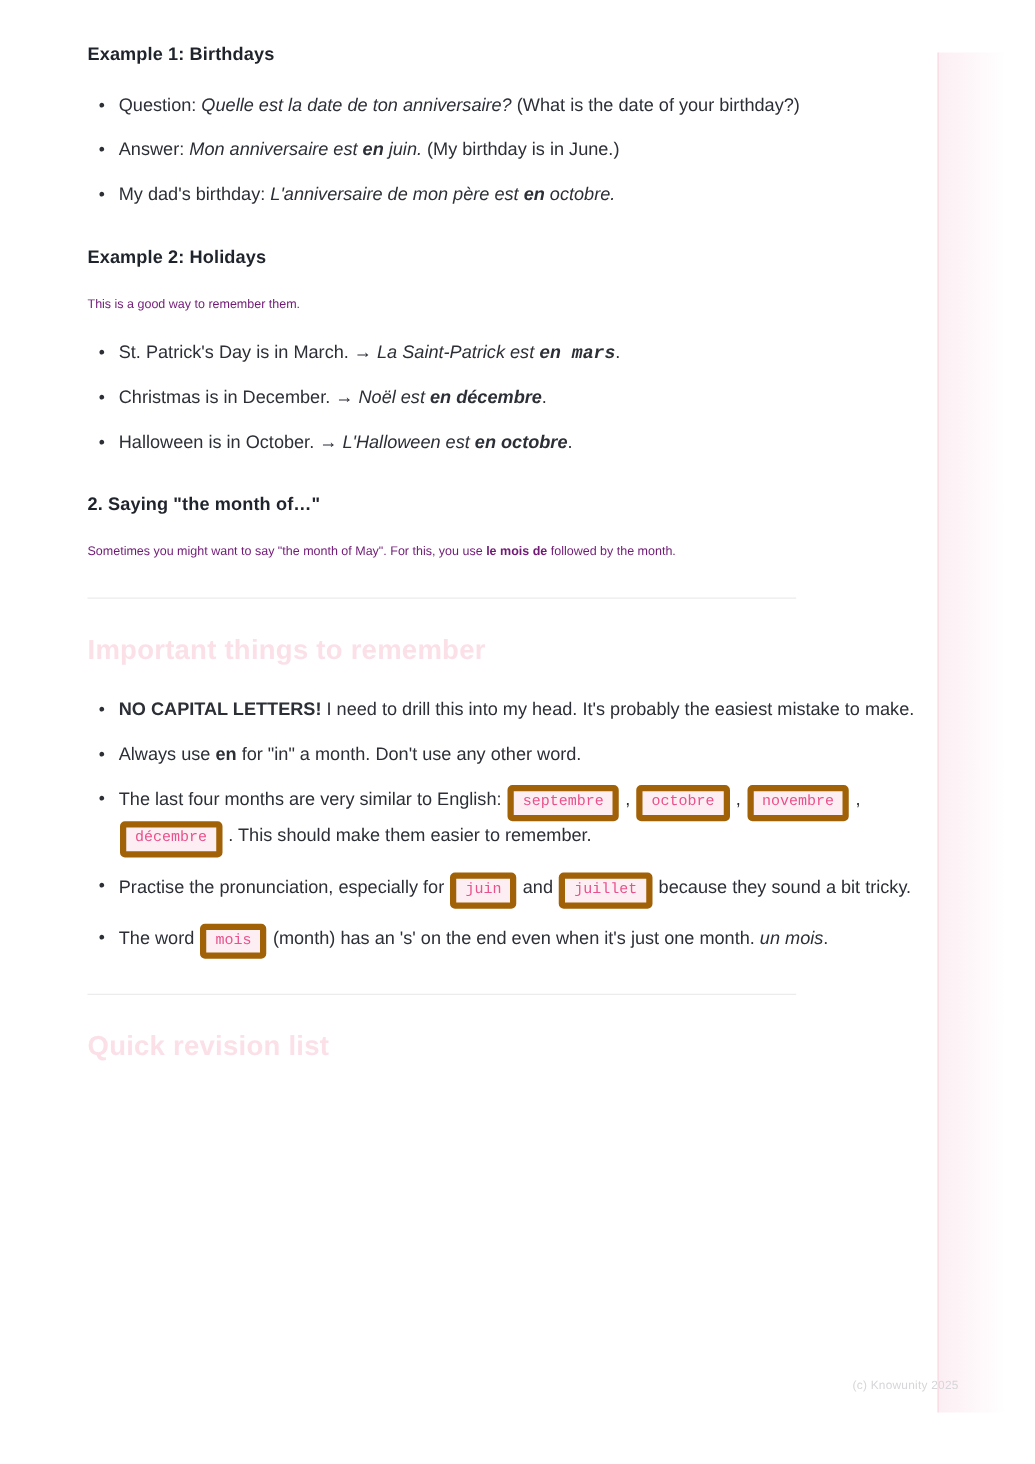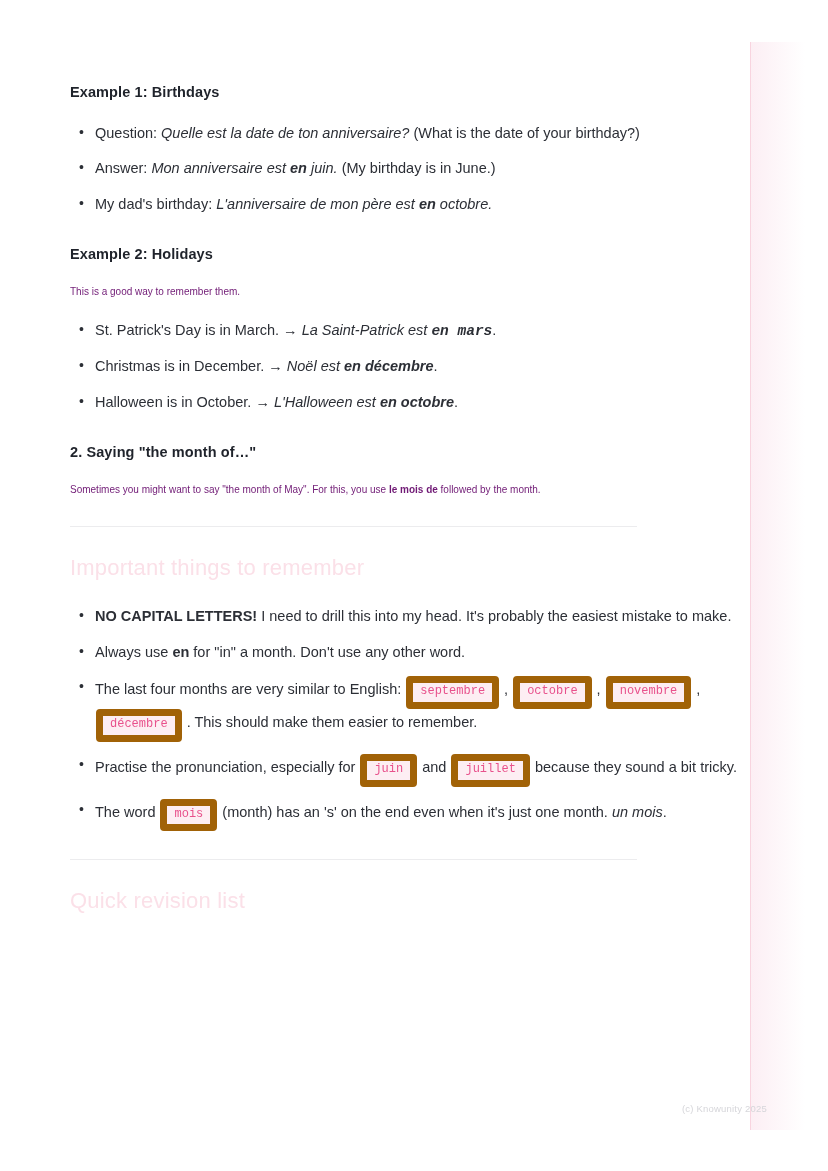--- a/index.html
+++ b/index.html
@@ -34,21 +34,20 @@
     width: 77px;
     height: 1088px;
     background: linear-gradient(to right, rgba(250,225,235,.55), rgba(255,255,255,0) 70%);
   }
 
   #page {
     position: absolute;
     left: 0; top: 0;
     width: 828px;
     padding: 36px 70px 0 70px;
-    margin-top: 48px;
   }
 
   .sec-head {
     font-size: 14.5px;
     font-weight: bold;
     color: #1f232b;
     margin: 0 0 22px 0;
     letter-spacing: .1px;
   }
   .spacer-top { margin-top: 30px; }
@@ -90,33 +89,33 @@
 
   hr.divider {
     border: none;
     border-top: 1px solid #ececee;
     margin: 28px 0 0 0;
     width: 567px;
   }
 
   .ghost-head {
     font-size: 22px;
-    font-weight: normal;
+    font-weight: bold;
     color: #fbe0e8;
     margin: 28px 0 24px 0;
     letter-spacing: .2px;
   }
 
   code.chip {
     display: inline-block;
     font-family: "Liberation Mono", monospace;
     font-size: 12px;
     color: #e8518c;
     background: #fdeef3;
-    border: 7px solid #a16207;
+    border: 5px solid #a16207;
     border-radius: 4px;
     padding: 2px 7px 3px 7px;
     line-height: 1.15;
     vertical-align: baseline;
     margin: 0 1px;
   }
 
   #footer {
     position: absolute;
     left: 682px;

